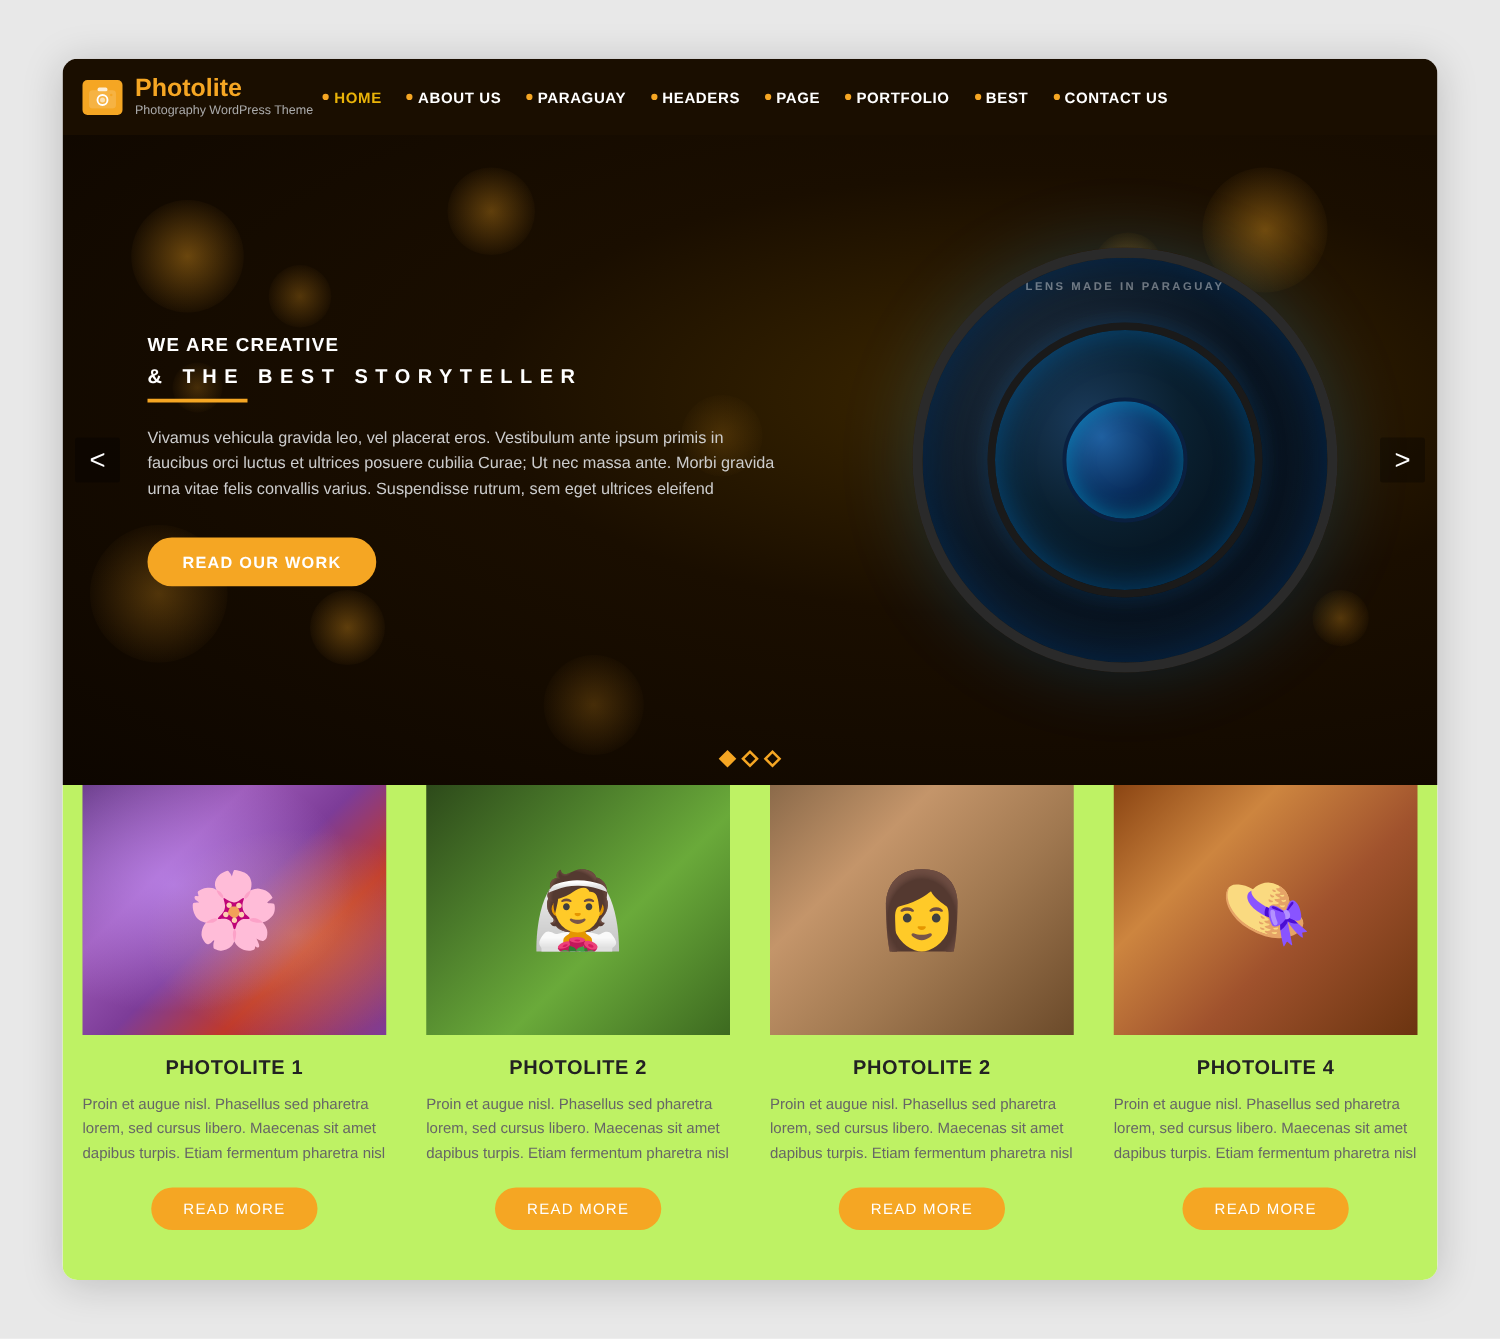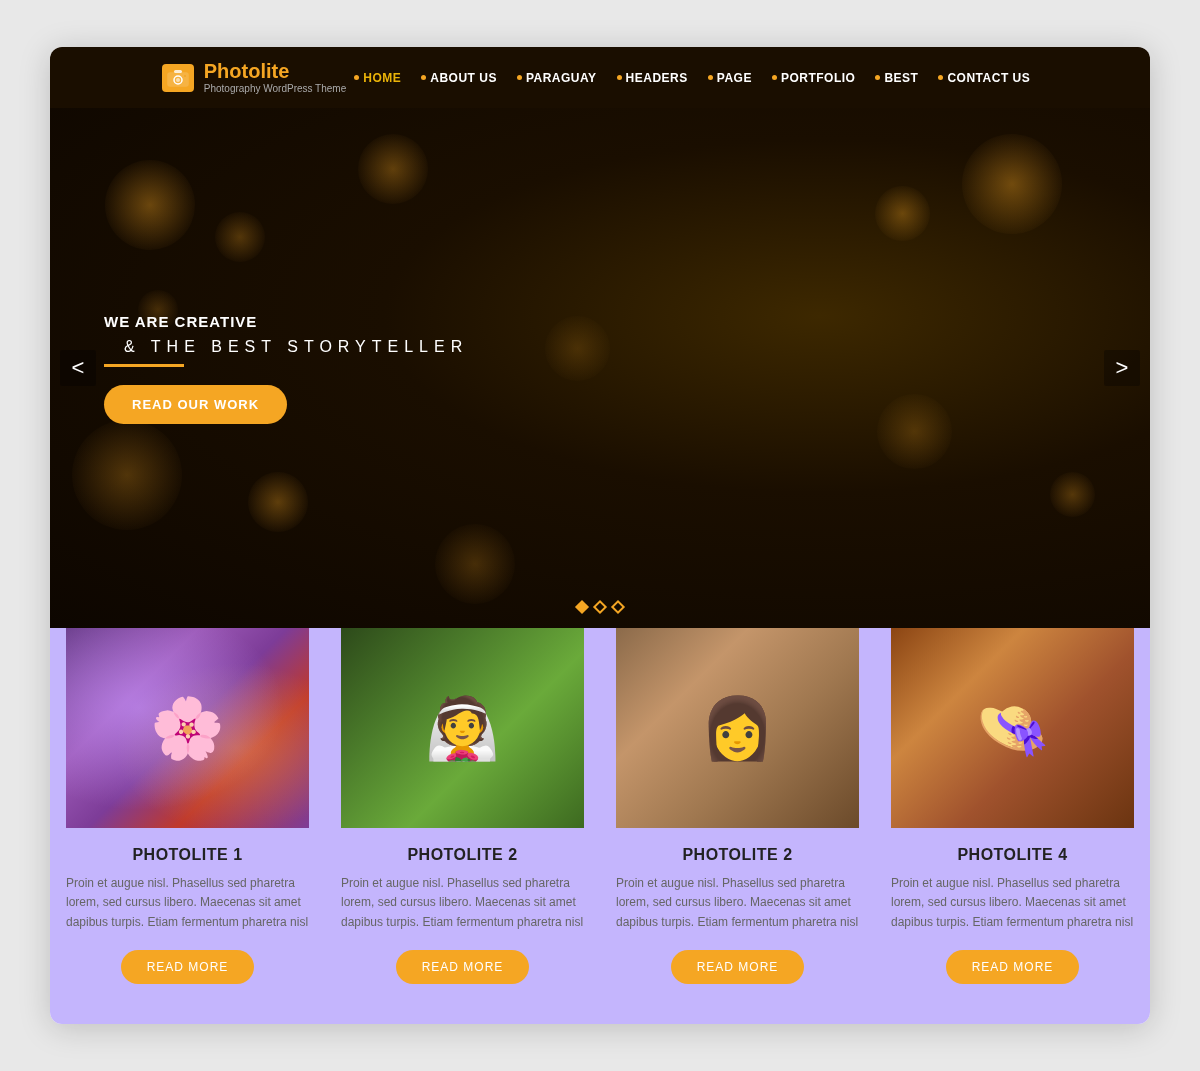--- a/index.html
+++ b/index.html
@@ -17,22 +17,22 @@
       border-radius: 12px;
       overflow: hidden;
       box-shadow: 0 4px 32px rgba(0,0,0,0.18);
     }
 
     
     .site-header {
       background: #1a0e00;
       display: flex;
       align-items: center;
-      justify-content: center;
-      padding: 14px 48px;
+      justify-content: flex-start;
+      padding: 14px 16px;
     }
     .logo-area {
       display: flex;
       align-items: center;
       gap: 10px;
     }
     .logo-icon {
       width: 32px;
       height: 28px;
       background: #f5a623;
@@ -141,45 +141,44 @@
       transform: translateX(-50%);
       color: rgba(255,255,255,0.4);
       font-size: 9px;
       letter-spacing: 2px;
       white-space: nowrap;
       font-weight: bold;
     }
     .hero-content {
       position: relative;
       z-index: 2;
-      padding-left: 54px;
+      padding-left: 68px;
       max-width: 580px;
     }
     .hero-subtitle {
       color: #fff;
       font-size: 15px;
       font-weight: bold;
       letter-spacing: 1px;
       margin-bottom: 8px;
     }
     .hero-title {
       color: #f5a623;
       font-size: 56px;
       font-weight: 900;
       line-height: 1;
       margin-bottom: 10px;
       letter-spacing: 1px;
     }
     .hero-tagline {
       color: #fff;
       font-size: 16px;
-      font-weight: normal;
+      font-weight: bold;
       letter-spacing: 6px;
       margin-bottom: 8px;
-      margin-left: 20px;
     }
     .hero-underline {
       width: 80px;
       height: 3px;
       background: #f5a623;
       margin-bottom: 18px;
     }
     .hero-description {
       color: #ccc;
       font-size: 13px;
@@ -228,21 +227,21 @@
     .hero-dot {
       width: 10px;
       height: 10px;
       background: #f5a623;
       transform: rotate(45deg);
     }
     .hero-dot.inactive { background: transparent; border: 2px solid #f5a623; }
 
     
     .portfolio-section {
-      background: #c4b5fd;
+      background: #bef264;
       padding: 0 0 40px 0;
     }
     .portfolio-grid {
       display: grid;
       grid-template-columns: repeat(4, 1fr);
       gap: 0;
     }
     .portfolio-item {
       display: flex;
       flex-direction: column;
@@ -412,25 +411,32 @@
       <div class="bokeh-circle" style="width:110px;height:110px;top:60%;left:2%;opacity:0.5;"></div>
       <div class="bokeh-circle" style="width:60px;height:60px;top:70%;left:18%;opacity:0.6;"></div>
       <div class="bokeh-circle" style="width:80px;height:80px;top:80%;left:35%;opacity:0.4;"></div>
       <div class="bokeh-circle" style="width:55px;height:55px;top:15%;right:20%;opacity:0.6;"></div>
       <div class="bokeh-circle" style="width:100px;height:100px;top:5%;right:8%;opacity:0.7;"></div>
       <div class="bokeh-circle" style="width:45px;height:45px;top:70%;right:5%;opacity:0.5;"></div>
       <div class="bokeh-circle" style="width:75px;height:75px;top:55%;right:18%;opacity:0.4;"></div>
       <div class="bokeh-circle" style="width:65px;height:65px;top:40%;left:45%;opacity:0.3;"></div>
     </div>
 
+    <div class="hero-lens">
+      <span class="lens-text">LENS MADE IN PARAGUAY</span>
+      <div class="lens-inner">
+        <div class="lens-core"></div>
+      </div>
+    </div>
 
     <div class="hero-content">
       <p class="hero-subtitle">WE ARE CREATIVE</p>
       <p class="hero-tagline">&amp; THE BEST STORYTELLER</p>
       <div class="hero-underline"></div>
+      <p class="hero-description">Vivamus vehicula gravida leo, vel placerat eros. Vestibulum ante ipsum primis in faucibus orci luctus et ultrices posuere cubilia Curae; Ut nec massa ante. Morbi gravida urna vitae felis convallis varius. Suspendisse rutrum, sem eget ultrices eleifend</p>
       <button class="hero-btn">READ OUR WORK</button>
     </div>
 
     <div class="hero-arrow hero-arrow-left">&lt;</div>
     <div class="hero-arrow hero-arrow-right">&gt;</div>
 
     <div class="hero-dots">
       <div class="hero-dot"></div>
       <div class="hero-dot inactive"></div>
       <div class="hero-dot inactive"></div>

